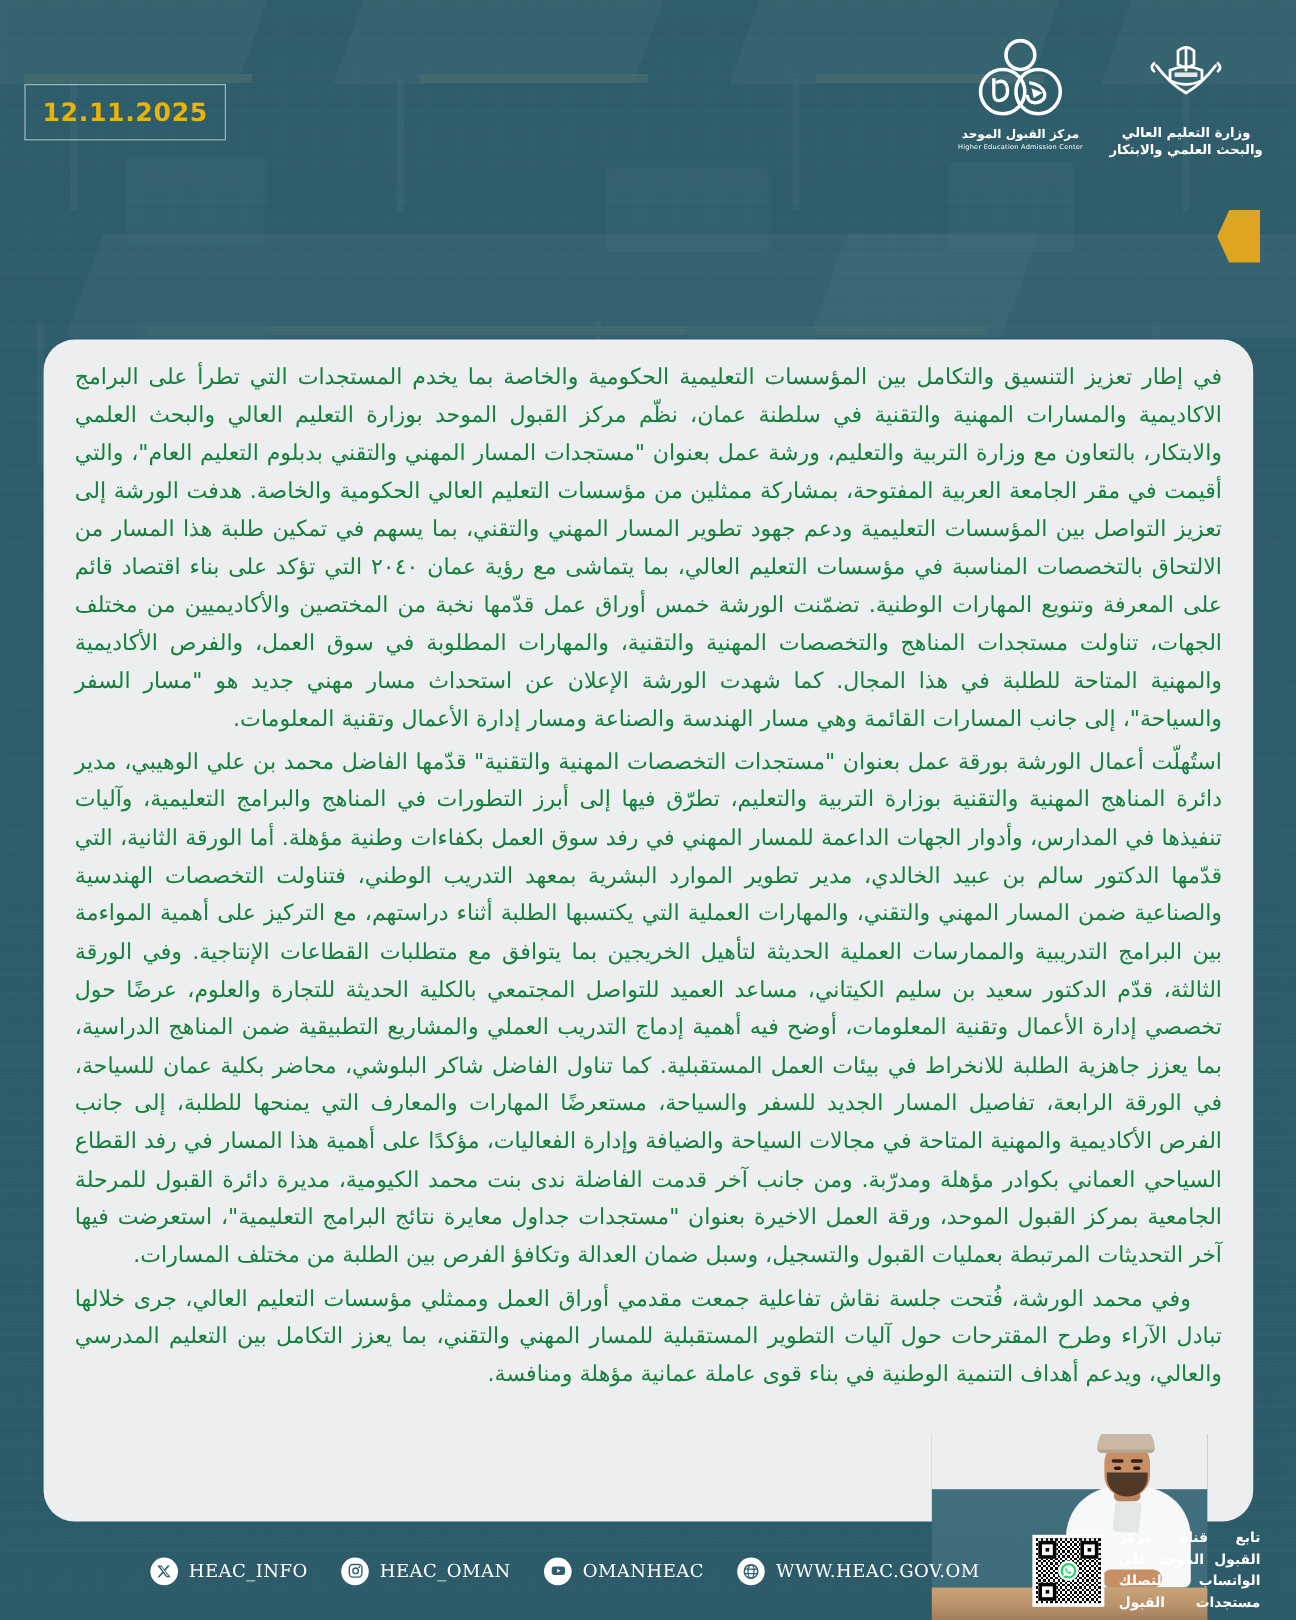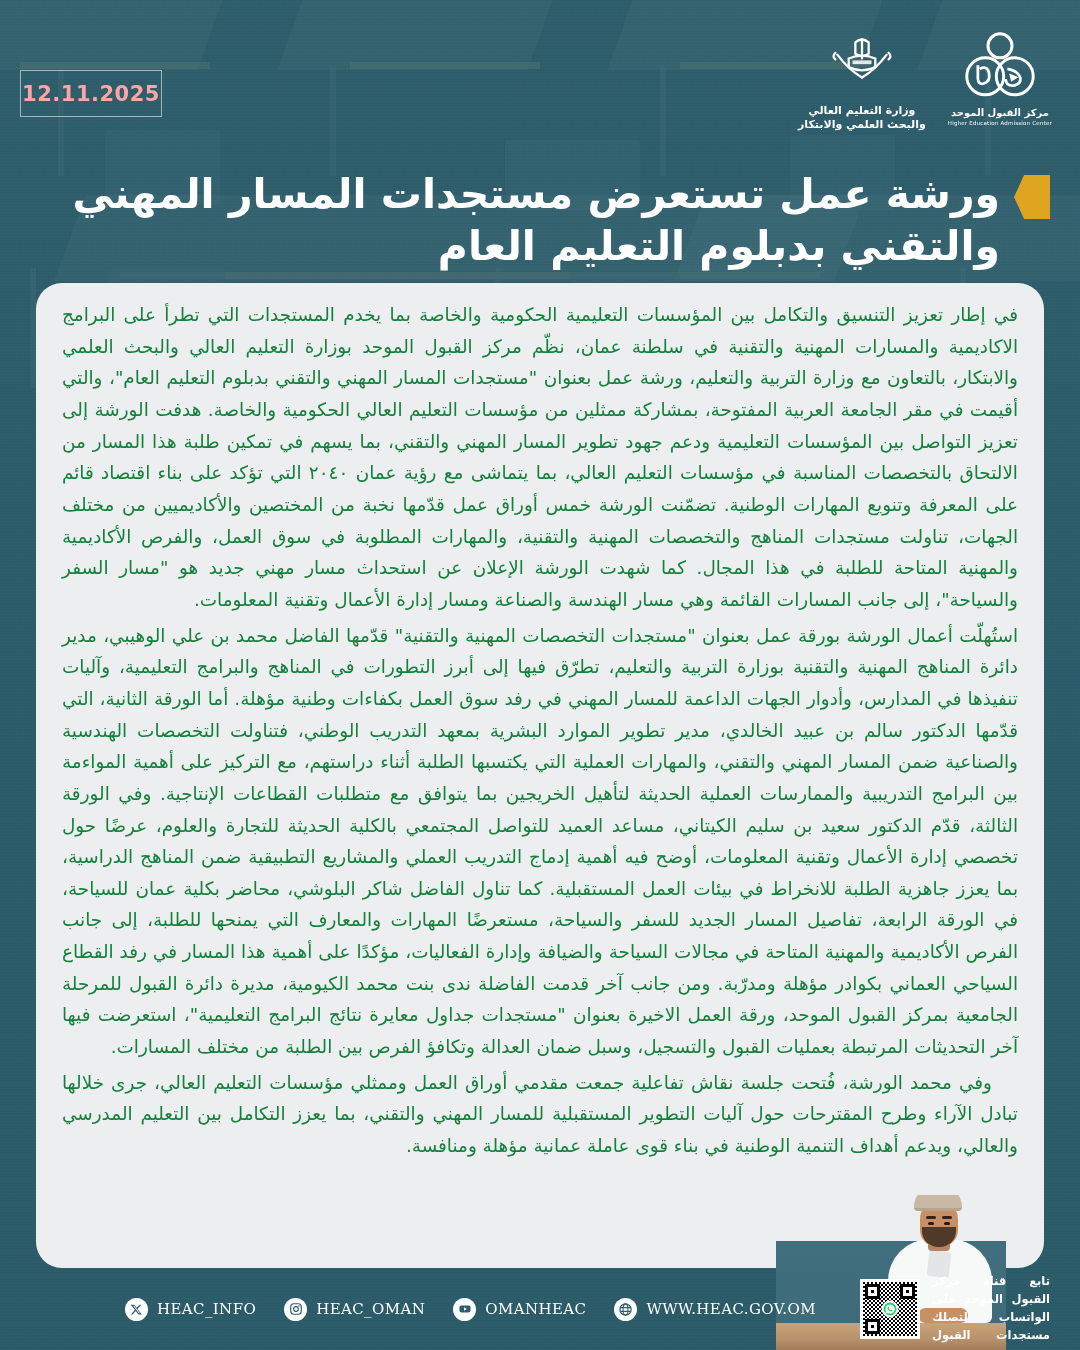--- a/index.html
+++ b/index.html
@@ -53,24 +53,24 @@
       repeating-linear-gradient(90deg, rgba(0,0,0,.05) 0 1px, transparent 1px 3px);
   }
   .bg-tint{
     position:absolute; inset:0;
     background:linear-gradient(180deg, rgba(44,92,106,.55) 0%, rgba(44,92,106,.72) 100%);
   }
 
   
   .date-badge{
     position:absolute; left:20px; top:70px;
-    width:142px; height:47px;
+    width:168px; height:47px;
     border:1px solid rgba(255,255,255,.55);
     display:flex; align-items:center; justify-content:center;
-    color:#fca5a5; font-size:21px; font-weight:bold;
+    color:#eab308; font-size:21px; font-weight:bold;
     letter-spacing:.5px;
     direction:ltr;
   }
 
   
   .logos{
     position:absolute; right:28px; top:32px;
     display:flex; align-items:flex-start; gap:22px;
     direction:ltr;
   }
@@ -300,60 +300,59 @@
     </div>
     <div class="bg-tint"></div>
     <div class="bg-noise"></div>
   </div>
 
   <div class="date-badge">
     <span>12.11.2025</span>
   </div>
 
   <div class="logos">
+
+    <div class="logo-block">
+      <svg class="heac-mark" viewBox="0 0 80 78">
+        <circle cx="40" cy="15" r="13" fill="none" stroke="#fff" stroke-width="3.2"></circle>
+        <circle cx="24" cy="48" r="20" fill="none" stroke="#fff" stroke-width="3.2"></circle>
+        <circle cx="56" cy="48" r="20" fill="none" stroke="#fff" stroke-width="3.2"></circle>
+        <path d="M18 40 q8 -4 10 4 q2 10 -6 12 q-6 1 -6 -6 l0 -14" fill="none" stroke="#fff" stroke-width="3"></path>
+        <path d="M48 40 q12 2 14 10 q1 6 -7 8 q-8 1 -9 -7" fill="none" stroke="#fff" stroke-width="3"></path>
+        <path d="M50 45 l10 4 l-8 5 z" fill="#fff"></path>
+      </svg>
+      <div class="heac-caption">
+        <span>مركز القبول الموحد</span>
+        <span class="en">Higher Education Admission Center</span>
+      </div>
+    </div>
 
     <div class="logo-block">
       <svg class="mohe-mark" viewBox="0 0 80 70">
         <g stroke="#fff" stroke-width="2.4" fill="none" stroke-linecap="round">
           <path d="M40 6 l0 20"></path>
           <path d="M33 9 q7 -6 14 0 l0 12 q-7 5 -14 0 z"></path>
           <path d="M26 26 q14 -6 28 0 l0 9 q-14 7 -28 0 z"></path>
           <path d="M14 22 q12 16 26 24"></path>
           <path d="M66 22 q-12 16 -26 24"></path>
           <path d="M12 20 q-4 4 0 7"></path>
           <path d="M68 20 q4 4 0 7"></path>
         </g>
         <rect x="30" y="28" width="20" height="4" fill="#fff" opacity=".85"></rect>
       </svg>
       <div class="mohe-caption">
         <div>وزارة التعليم العالي</div>
         <div>والبحث العلمي والابتكار</div>
       </div>
     </div>
 
-    <div class="logo-block">
-      <svg class="heac-mark" viewBox="0 0 80 78">
-        <circle cx="40" cy="15" r="13" fill="none" stroke="#fff" stroke-width="3.2"></circle>
-        <circle cx="24" cy="48" r="20" fill="none" stroke="#fff" stroke-width="3.2"></circle>
-        <circle cx="56" cy="48" r="20" fill="none" stroke="#fff" stroke-width="3.2"></circle>
-        <path d="M18 40 q8 -4 10 4 q2 10 -6 12 q-6 1 -6 -6 l0 -14" fill="none" stroke="#fff" stroke-width="3"></path>
-        <path d="M48 40 q12 2 14 10 q1 6 -7 8 q-8 1 -9 -7" fill="none" stroke="#fff" stroke-width="3"></path>
-        <path d="M50 45 l10 4 l-8 5 z" fill="#fff"></path>
-      </svg>
-      <div class="heac-caption">
-        <span>مركز القبول الموحد</span>
-        <span class="en">Higher Education Admission Center</span>
-      </div>
-    </div>
-
   </div>
 
   <div class="title-wrap">
     <div class="title-arrow"></div>
-    <h1 class="title-text">ورشة عمل تستعرض مستجدات المسار المهني والتقني بدبلوم التعليم العام</h1>
   </div>
 
   <div class="card">
     <div class="card-inner">
       <p>في إطار تعزيز التنسيق والتكامل بين المؤسسات التعليمية الحكومية والخاصة بما يخدم المستجدات التي تطرأ على البرامج الاكاديمية والمسارات المهنية والتقنية في سلطنة عمان، نظّم مركز القبول الموحد بوزارة التعليم العالي والبحث العلمي والابتكار، بالتعاون مع وزارة التربية والتعليم، ورشة عمل بعنوان "مستجدات المسار المهني والتقني بدبلوم التعليم العام"، والتي أقيمت في مقر الجامعة العربية المفتوحة، بمشاركة ممثلين من مؤسسات التعليم العالي الحكومية والخاصة. هدفت الورشة إلى تعزيز التواصل بين المؤسسات التعليمية ودعم جهود تطوير المسار المهني والتقني، بما يسهم في تمكين طلبة هذا المسار من الالتحاق بالتخصصات المناسبة في مؤسسات التعليم العالي، بما يتماشى مع رؤية عمان ٢٠٤٠ التي تؤكد على بناء اقتصاد قائم على المعرفة وتنويع المهارات الوطنية. تضمّنت الورشة خمس أوراق عمل قدّمها نخبة من المختصين والأكاديميين من مختلف الجهات، تناولت مستجدات المناهج والتخصصات المهنية والتقنية، والمهارات المطلوبة في سوق العمل، والفرص الأكاديمية والمهنية المتاحة للطلبة في هذا المجال. كما شهدت الورشة الإعلان عن استحداث مسار مهني جديد هو "مسار السفر والسياحة"، إلى جانب المسارات القائمة وهي مسار الهندسة والصناعة ومسار إدارة الأعمال وتقنية المعلومات.</p>
       <p>استُهلّت أعمال الورشة بورقة عمل بعنوان "مستجدات التخصصات المهنية والتقنية" قدّمها الفاضل محمد بن علي الوهيبي، مدير دائرة المناهج المهنية والتقنية بوزارة التربية والتعليم، تطرّق فيها إلى أبرز التطورات في المناهج والبرامج التعليمية، وآليات تنفيذها في المدارس، وأدوار الجهات الداعمة للمسار المهني في رفد سوق العمل بكفاءات وطنية مؤهلة. أما الورقة الثانية، التي قدّمها الدكتور سالم بن عبيد الخالدي، مدير تطوير الموارد البشرية بمعهد التدريب الوطني، فتناولت التخصصات الهندسية والصناعية ضمن المسار المهني والتقني، والمهارات العملية التي يكتسبها الطلبة أثناء دراستهم، مع التركيز على أهمية المواءمة بين البرامج التدريبية والممارسات العملية الحديثة لتأهيل الخريجين بما يتوافق مع متطلبات القطاعات الإنتاجية. وفي الورقة الثالثة، قدّم الدكتور سعيد بن سليم الكيتاني، مساعد العميد للتواصل المجتمعي بالكلية الحديثة للتجارة والعلوم، عرضًا حول تخصصي إدارة الأعمال وتقنية المعلومات، أوضح فيه أهمية إدماج التدريب العملي والمشاريع التطبيقية ضمن المناهج الدراسية، بما يعزز جاهزية الطلبة للانخراط في بيئات العمل المستقبلية. كما تناول الفاضل شاكر البلوشي، محاضر بكلية عمان للسياحة، في الورقة الرابعة، تفاصيل المسار الجديد للسفر والسياحة، مستعرضًا المهارات والمعارف التي يمنحها للطلبة، إلى جانب الفرص الأكاديمية والمهنية المتاحة في مجالات السياحة والضيافة وإدارة الفعاليات، مؤكدًا على أهمية هذا المسار في رفد القطاع السياحي العماني بكوادر مؤهلة ومدرّبة. ومن جانب آخر قدمت الفاضلة  ندى بنت محمد الكيومية، مديرة دائرة القبول للمرحلة الجامعية بمركز القبول الموحد، ورقة العمل الاخيرة بعنوان "مستجدات جداول معايرة نتائج البرامج التعليمية"، استعرضت فيها آخر التحديثات المرتبطة بعمليات القبول والتسجيل، وسبل ضمان العدالة وتكافؤ الفرص بين الطلبة من مختلف المسارات.</p>
       <p class="indent">وفي محمد الورشة، فُتحت جلسة نقاش تفاعلية جمعت مقدمي أوراق العمل وممثلي مؤسسات التعليم العالي، جرى خلالها تبادل الآراء وطرح المقترحات حول آليات التطوير المستقبلية للمسار المهني والتقني، بما يعزز التكامل بين التعليم المدرسي والعالي، ويدعم أهداف التنمية الوطنية في بناء قوى عاملة عمانية مؤهلة ومنافسة.</p>
     </div>
   </div>
 

